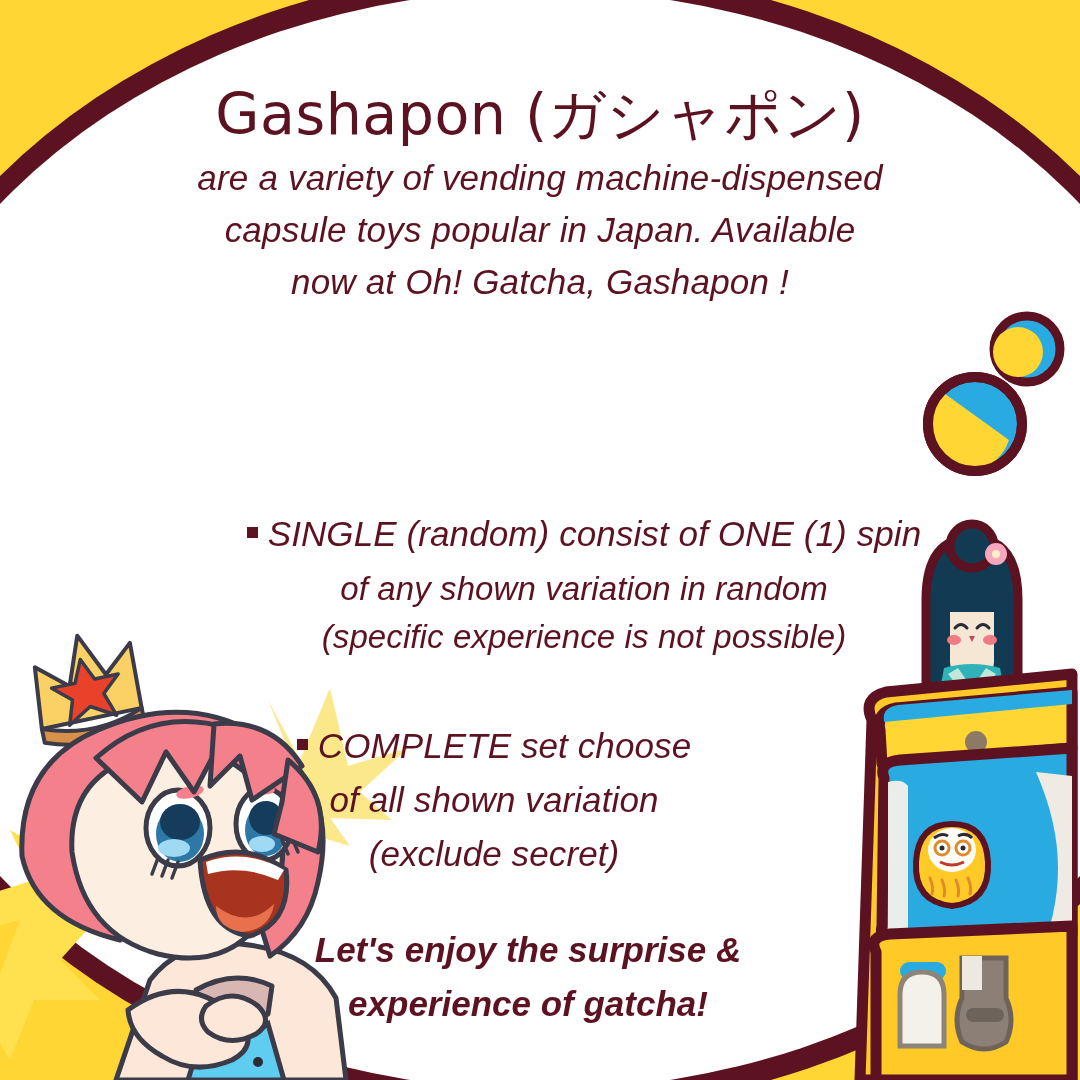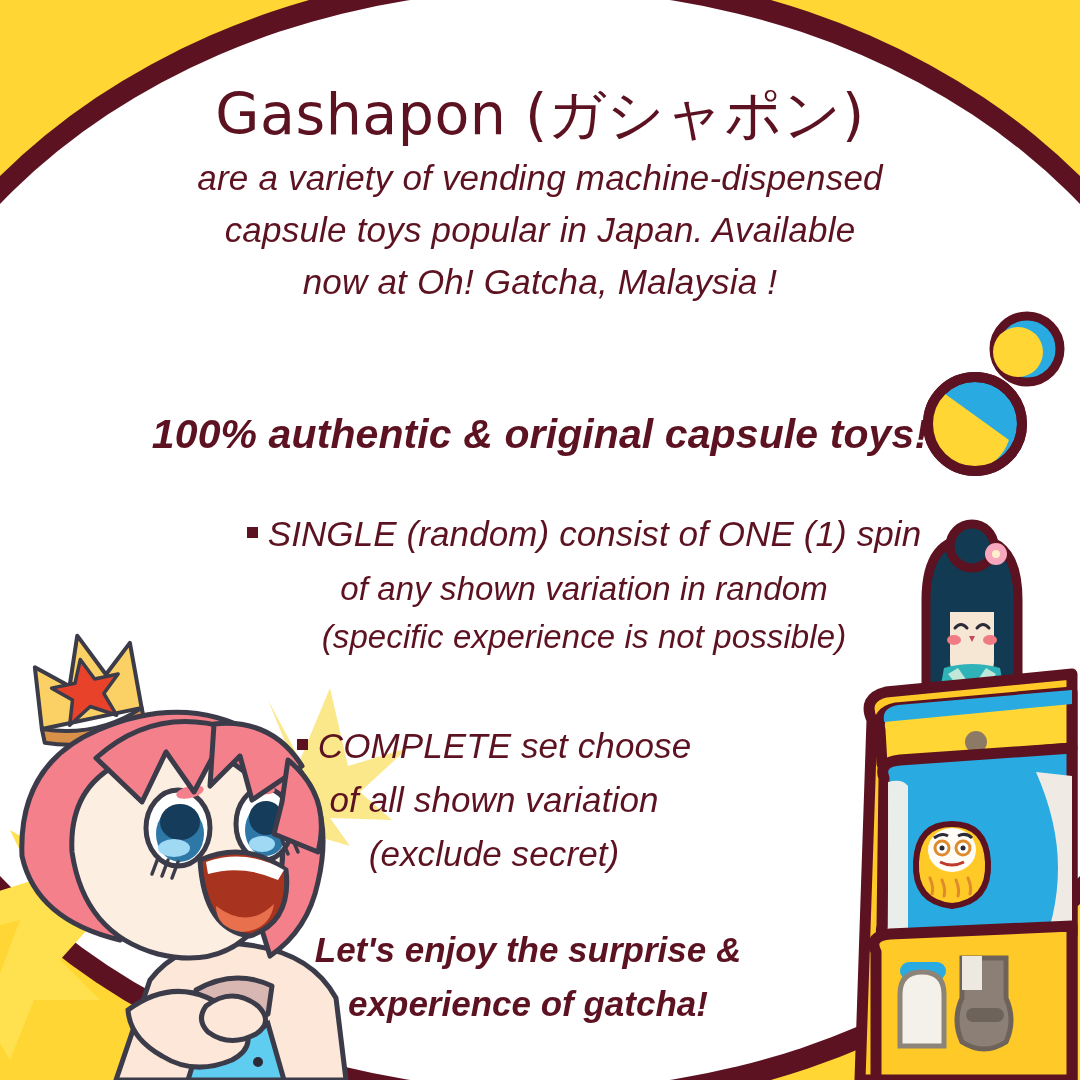--- a/index.html
+++ b/index.html
@@ -183,23 +183,22 @@
       <path d="M288 760 q44 36 30 92 l-44 -18 l8 -32 Z" fill="#F4808C" stroke="#3B3B4A" stroke-width="5" stroke-linejoin="round"></path>
     </g>
   </svg>
 
   <div id="copy">
 
     <div class="tx title" style="top:86px">Gashapon (ガシャポン)</div>
 
     <div class="tx lede" style="top:212px">capsule toys popular in Japan. Available</div>
     <div class="tx lede" style="top:160px">are a variety of vending machine-dispensed</div>
-    <div class="tx lede" style="top:264px">now at Oh! Gatcha, Malaysia !</div>
-
-    <div class="tx hero" style="top:414px">100% authentic &amp; original capsule toys!</div>
+    <div class="tx lede" style="top:264px">now at Oh! Gatcha, Gashapon !</div>
+
 
     <div class="tx bul big" style="top:516px">
       <span class="sq"></span><span>SINGLE (random) consist of ONE (1) spin</span>
     </div>
     <div class="tx bul" style="top:572px">of any shown variation in random</div>
     <div class="tx bul" style="top:620px">(specific experience is not possible)</div>
 
     <div class="tx bul big" style="top:728px;transform:translateX(-90px)">
       <span class="sq"></span><span>COMPLETE set choose</span>
     </div>

